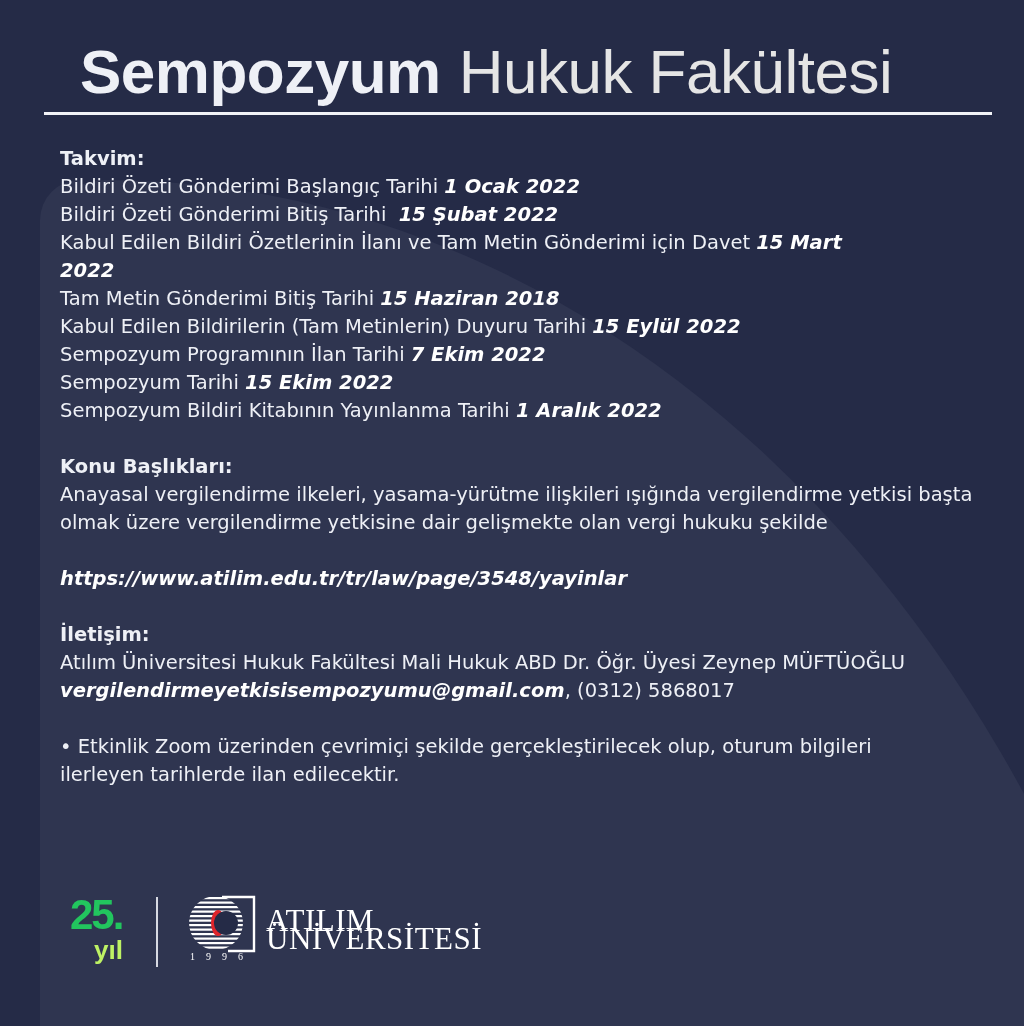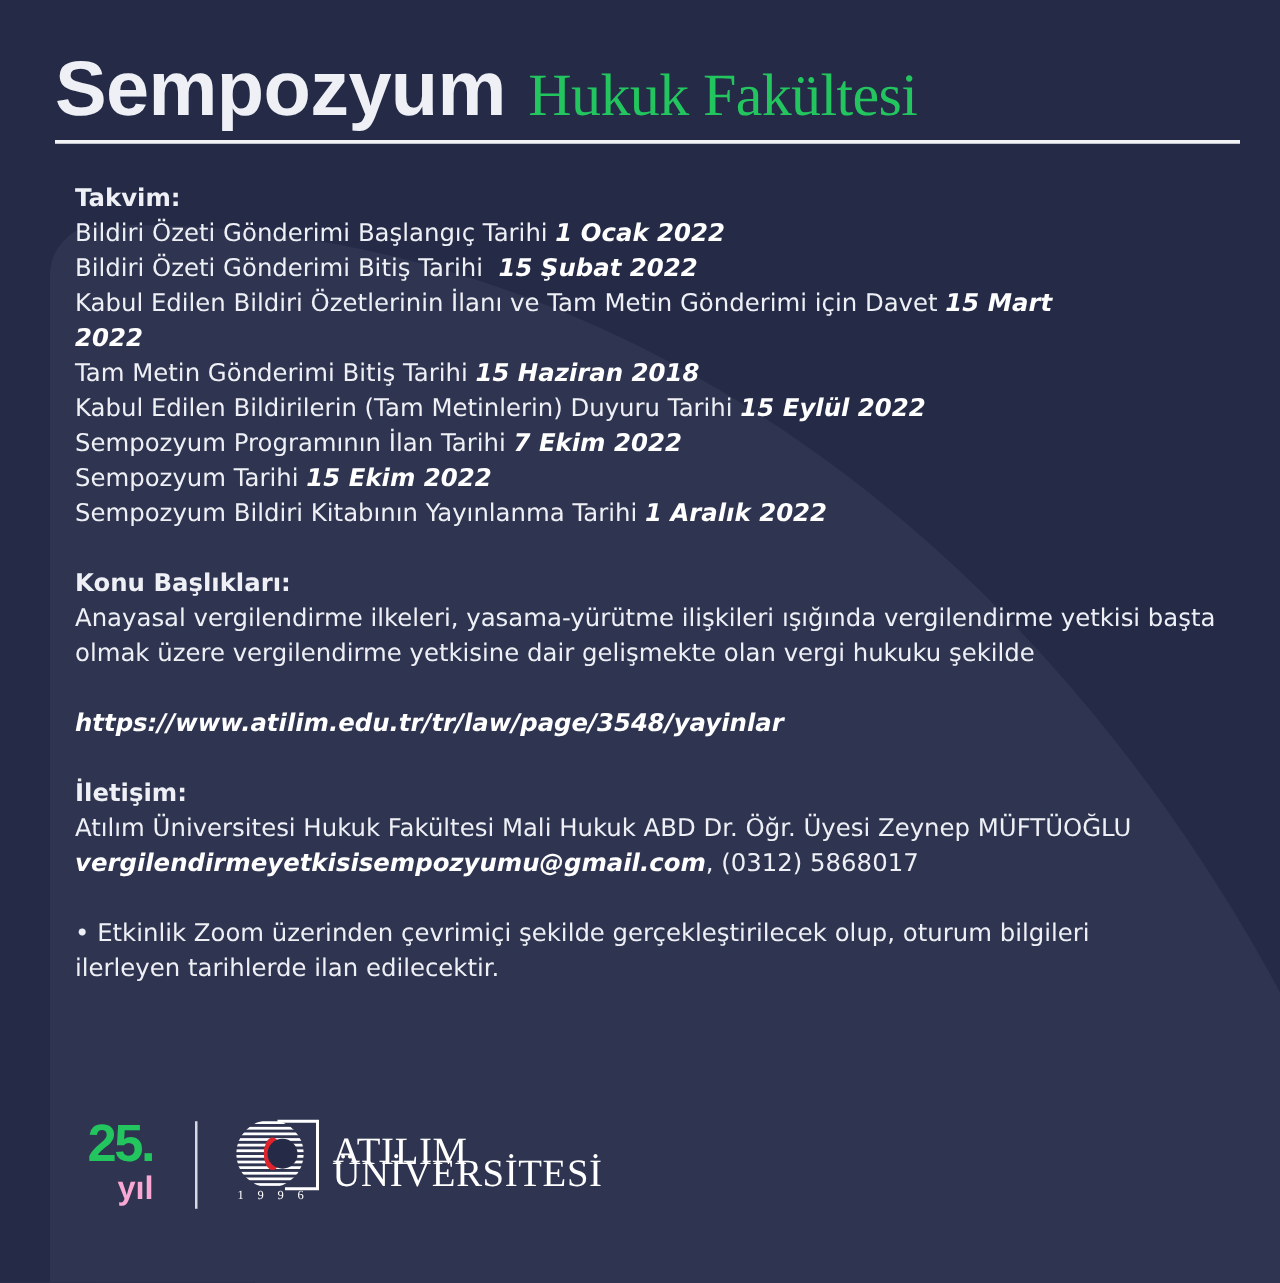--- a/index.html
+++ b/index.html
@@ -16,34 +16,34 @@
     border-radius:70px 100% 0 0 / 70px 100% 0 0;
     background:#2f3550;
     z-index:0;
   }
   .bg-shape2 {
     position:absolute; left:40px; top:180px; width:40px; height:900px;
     background:#2f3550; border-top-left-radius:70px; z-index:0;
   }
   .header { position:absolute; left:44px; top:36px; width:950px; z-index:2; }
   .title { font-size:58px; line-height:72px; white-space:nowrap; letter-spacing:-0.5px; }
-  .title .bold { font-weight:bold; font-family:"Liberation Sans",sans-serif; font-size:62px; }
-  .title .light { font-weight:normal; font-family:Liberation Serif, serif; font-size:48px; color:#22c55e; }
+  .title .bold { font-weight:bold; font-family:"Liberation Sans",sans-serif; font-size:62px;margin-left:36px; }
+  .title .light { font-weight:normal; font-family:Liberation Sans, sans-serif; font-size:62px; color:#e5e5e5; }
   .rule { position:absolute; left:0; top:76px; width:948px; height:3px; background:#f2f3f7; }
 
   .content { position:absolute; left:60px; top:145px; width:920px; z-index:2; font-size:19.5px; line-height:28px; }
   .content .lbl { font-weight:bold; display:block; }
   .content .row { display:block; white-space:nowrap; }
   .content b { font-weight:bold; color:#ffffff;font-style:italic; }
   .gap { height:28px; }
   .para { display:block; }
 
   .footer { position:absolute; left:70px; top:893px; z-index:2; height:80px; }
   .yr-num { position:absolute; left:0; top:0; font-family:"Liberation Sans",sans-serif; font-weight:bold; font-size:42px; letter-spacing:-2px; color:#22c55e; line-height:44px;}
-  .yr-lbl { position:absolute; left:24px; top:42px; font-family:"Liberation Sans",sans-serif; font-weight:bold; font-size:26px; color:#f9a8d4; line-height:30px;}
+  .yr-lbl { position:absolute; left:24px; top:42px; font-family:"Liberation Sans",sans-serif; font-weight:bold; font-size:26px; color:#bef264; line-height:30px;}
   .vdiv { position:absolute; left:86px; top:4px; width:2px; height:70px; background:#d7d9e2; }
   .logo { position:absolute; left:118px; top:0; width:70px; height:64px; }
   .logo-year { position:absolute; left:120px; top:58px; font-family:"Liberation Serif",serif; font-size:10px; letter-spacing:11px; color:#fff; }
   .uni1, .uni2 { position:absolute; left:196px; font-family:"Liberation Serif",serif; color:#fff; font-size:31px; line-height:32px; letter-spacing:0.5px; }
   .uni1 { top:12px; }
   .uni2 { top:30px; }
 </style>
 </head>
 <body>
 

